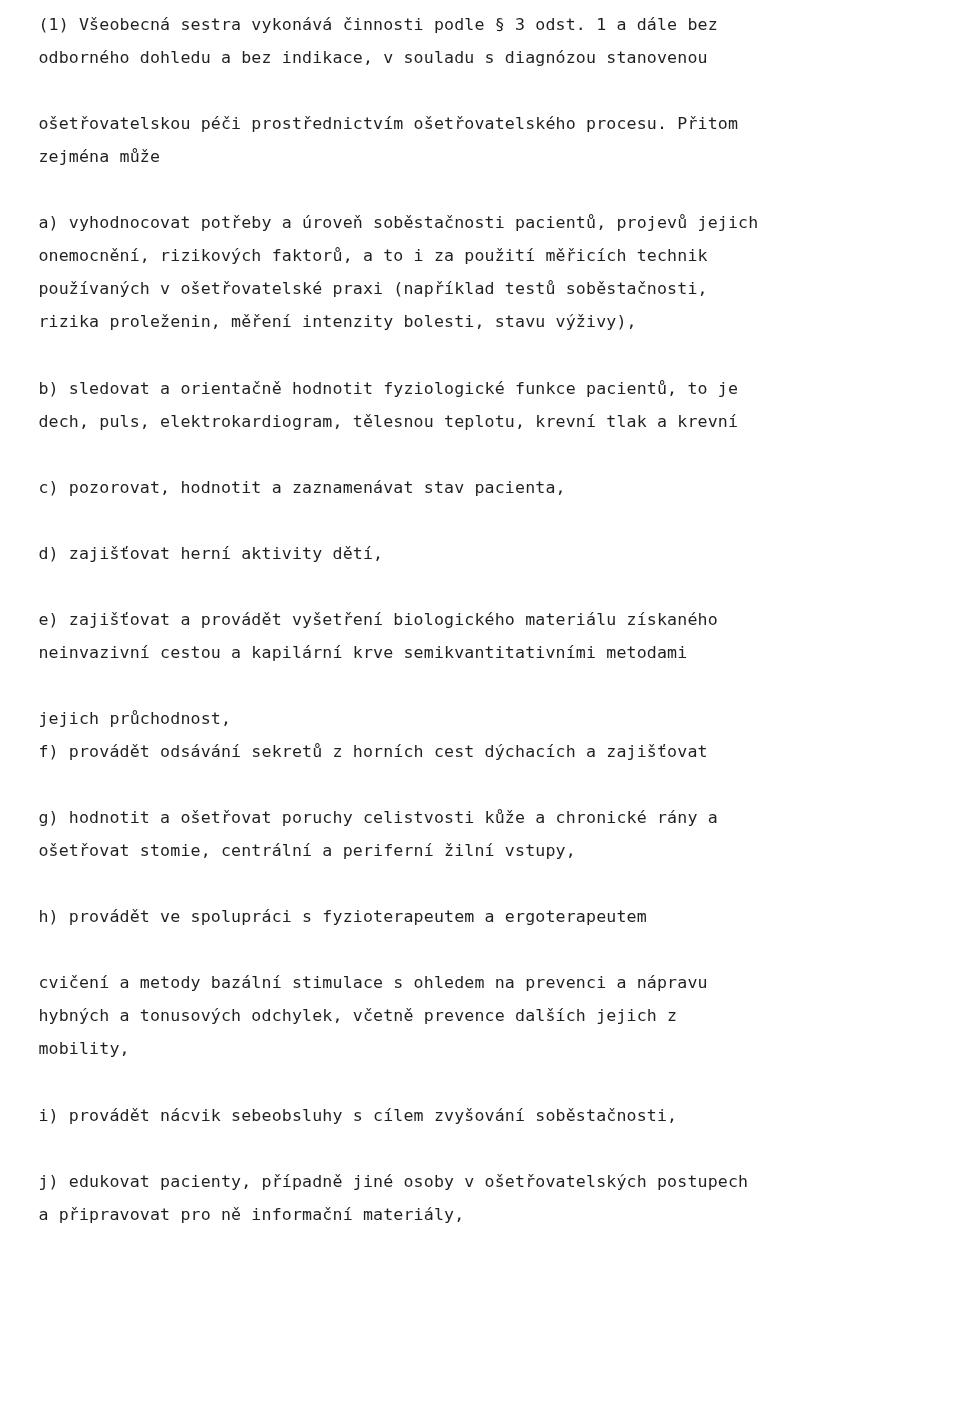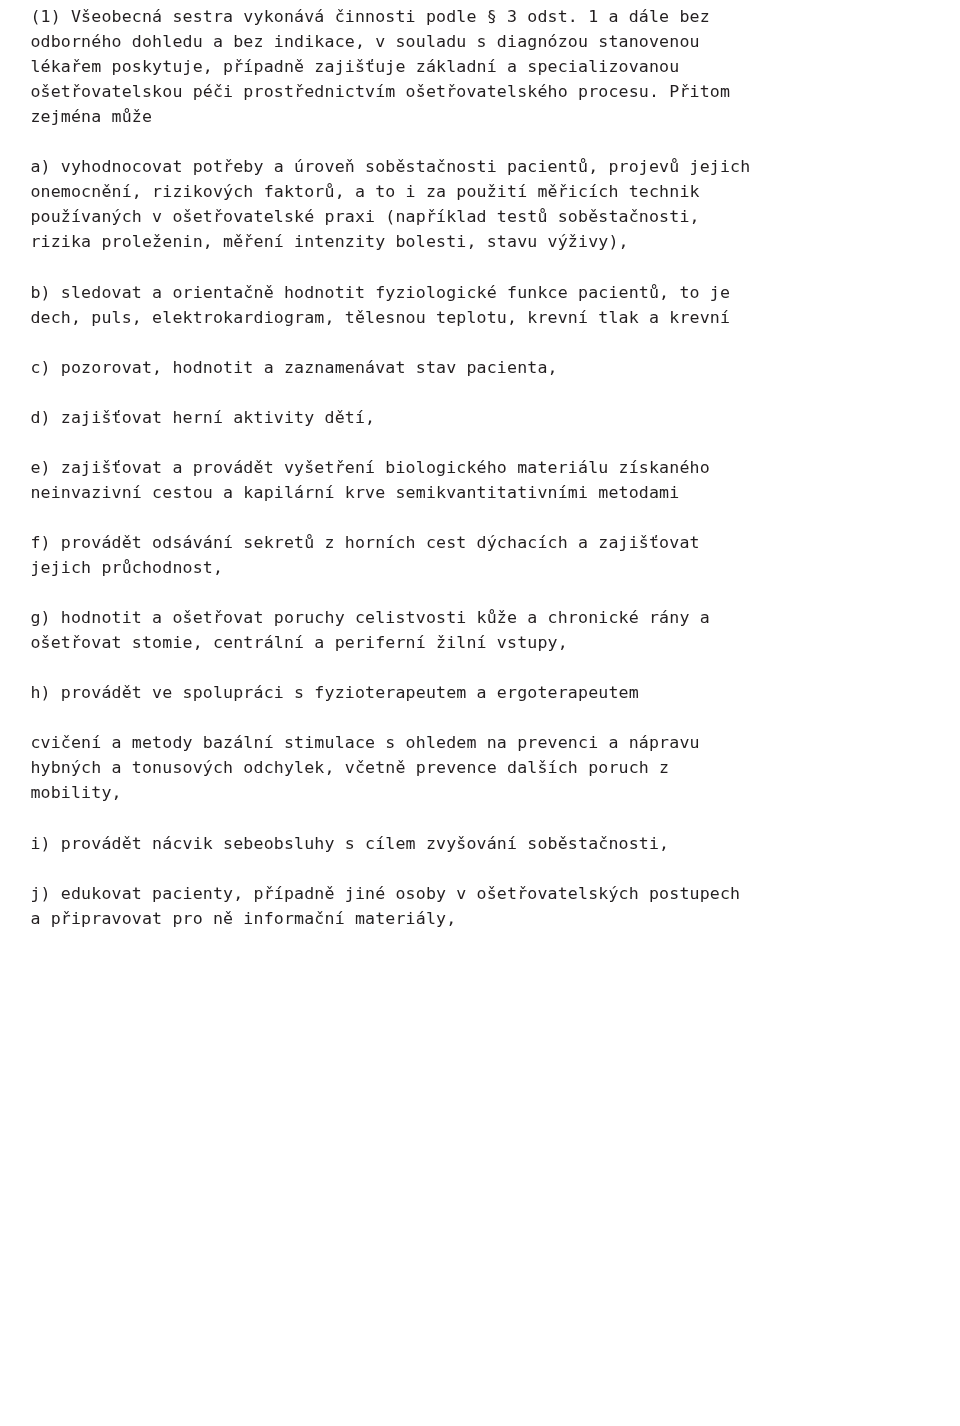--- a/index.html
+++ b/index.html
@@ -18,21 +18,21 @@
   }
   #doc {
     position: relative;
     width: 960px;
     padding: 4px 0 0 0;
     box-sizing: border-box;
   }
   
   .block {
     display: block;
-    margin: 0;
+    margin: 8px;
     padding: 0 0 0 0;
     font-size: 16.6px;
     line-height: 25.05px;
     text-align: justify;
     text-align-last: left;
     text-justify: inter-word;
     white-space: normal;
     word-spacing: 0;
     letter-spacing: 0.15px;
   }
@@ -55,21 +55,21 @@
 <body style="background: rgb(255, 255, 255); color: rgb(35, 31, 32);">
 
 <div id="doc">
     <div class="measure">
       <p class="block"><span class="ind">   </span><span>(1)  Všeobecná  sestra  vykonává  činnosti podle § 3 odst. 1 a dále bez</span></p>
     </div>
     <div class="measure">
       <p class="block"><span class="ind">   </span><span>odborného  dohledu  a  bez  indikace,  v souladu s diagnózou stanovenou</span></p>
     </div>
     <div class="measure">
-      <p class="block"><span class="ind">   </span><span>lékařem  poskytuje,  případně  zajišťuje  základní  a specializovanou</span></p>
+      <p class="block"><span class="ind">   </span></p>
     </div>
     <div class="measure">
       <p class="block"><span class="ind">   </span><span>ošetřovatelskou  péči  prostřednictvím ošetřovatelského procesu. Přitom</span></p>
     </div>
     <div class="measure">
       <p class="block"><span class="ind">   </span><span>zejména může</span></p>
     </div>
     <span class="gap"></span>
     <div class="measure">
       <p class="block"><span class="ind">   </span><span>a) vyhodnocovat potřeby a úroveň soběstačnosti pacientů, projevů jejich</span></p>
@@ -100,44 +100,44 @@
     </div>
     <span class="gap"></span>
     <div class="measure">
       <p class="block"><span class="ind">   </span><span>e)  zajišťovat  a  provádět  vyšetření biologického materiálu získaného</span></p>
     </div>
     <div class="measure">
       <p class="block"><span class="ind">   </span><span>neinvazivní  cestou  a  kapilární  krve  semikvantitativními metodami</span></p>
     </div>
     <span class="gap"></span>
     <div class="measure">
-      <p class="block"><span class="ind">   </span><span>f)  provádět  odsávání  sekretů  z  horních cest dýchacích a zajišťovat</span></p>
+      <p class="block"><span class="ind">   </span><span>jejich průchodnost,</span></p>
     </div>
     <div class="measure">
-      <p class="block"><span class="ind">   </span><span>jejich průchodnost,</span></p>
+      <p class="block"><span class="ind">   </span><span>f)  provádět  odsávání  sekretů  z  horních cest dýchacích a zajišťovat</span></p>
     </div>
     <span class="gap"></span>
     <div class="measure">
       <p class="block"><span class="ind">   </span><span>g)  hodnotit  a  ošetřovat  poruchy celistvosti kůže a chronické rány a</span></p>
     </div>
     <div class="measure">
       <p class="block"><span class="ind">   </span><span>ošetřovat stomie, centrální a periferní žilní vstupy,</span></p>
     </div>
     <span class="gap"></span>
     <div class="measure">
       <p class="block"><span class="ind">   </span><span>h)  provádět  ve  spolupráci  s  fyzioterapeutem  a ergoterapeutem</span></p>
     </div>
     <div class="measure">
       <p class="block"><span class="ind">   </span></p>
     </div>
     <div class="measure">
       <p class="block"><span class="ind">   </span><span>cvičení  a  metody  bazální  stimulace  s ohledem na prevenci a nápravu</span></p>
     </div>
     <div class="measure">
-      <p class="block"><span class="ind">   </span><span>hybných  a  tonusových  odchylek,  včetně  prevence  dalších  poruch z</span></p>
+      <p class="block"><span class="ind">   </span><span>hybných  a  tonusových  odchylek,  včetně  prevence  dalších  jejich z</span></p>
     </div>
     <div class="measure">
       <p class="block"><span class="ind">   </span><span>mobility,</span></p>
     </div>
     <span class="gap"></span>
     <div class="measure">
       <p class="block"><span class="ind">   </span><span>i) provádět nácvik sebeobsluhy s cílem zvyšování soběstačnosti,</span></p>
     </div>
     <span class="gap"></span>
     <div class="measure">

